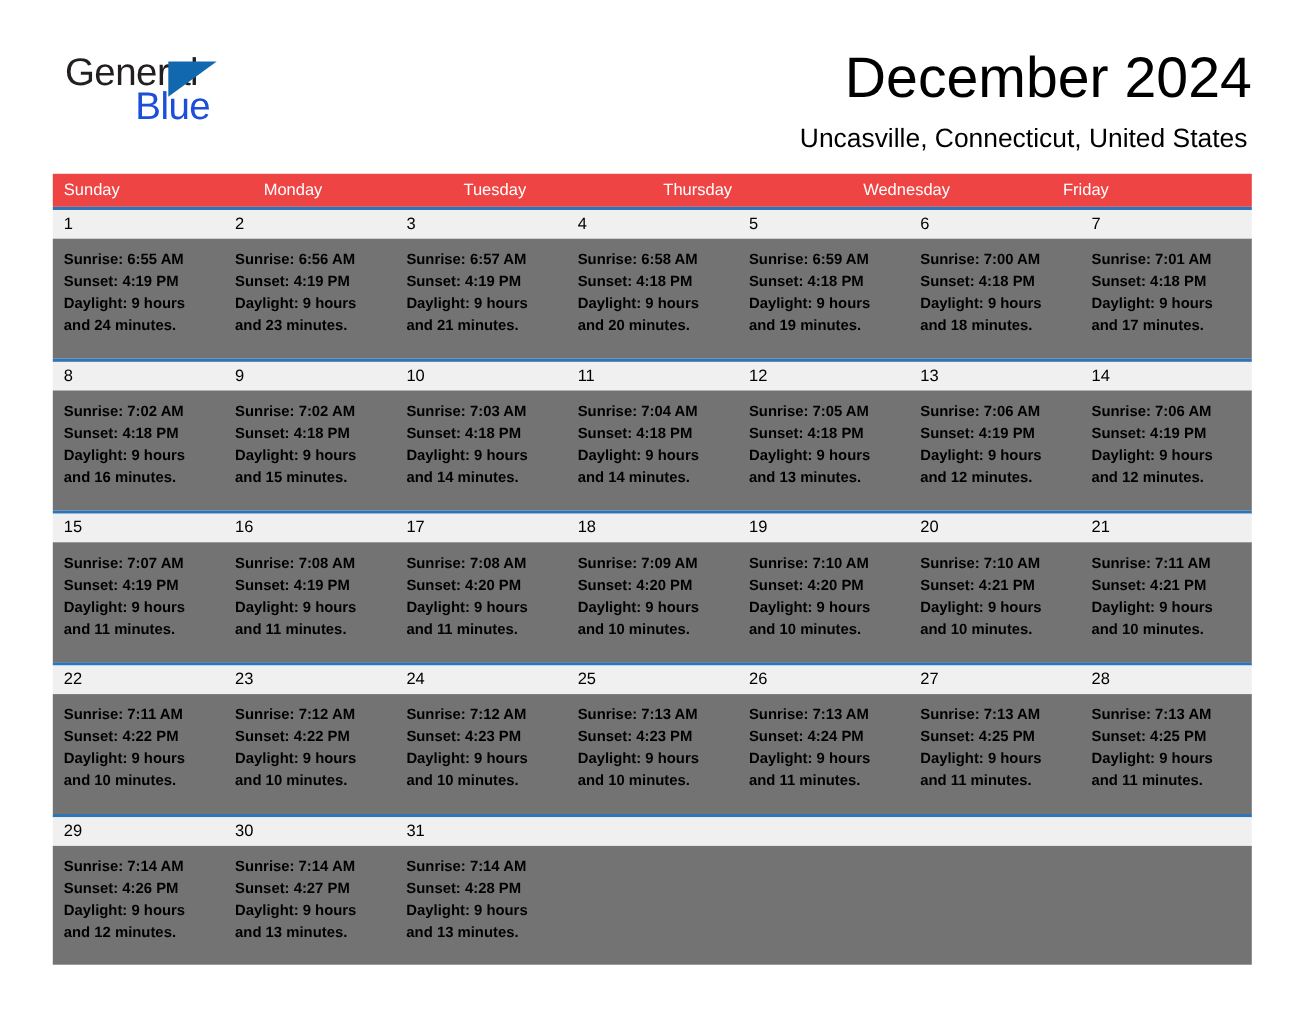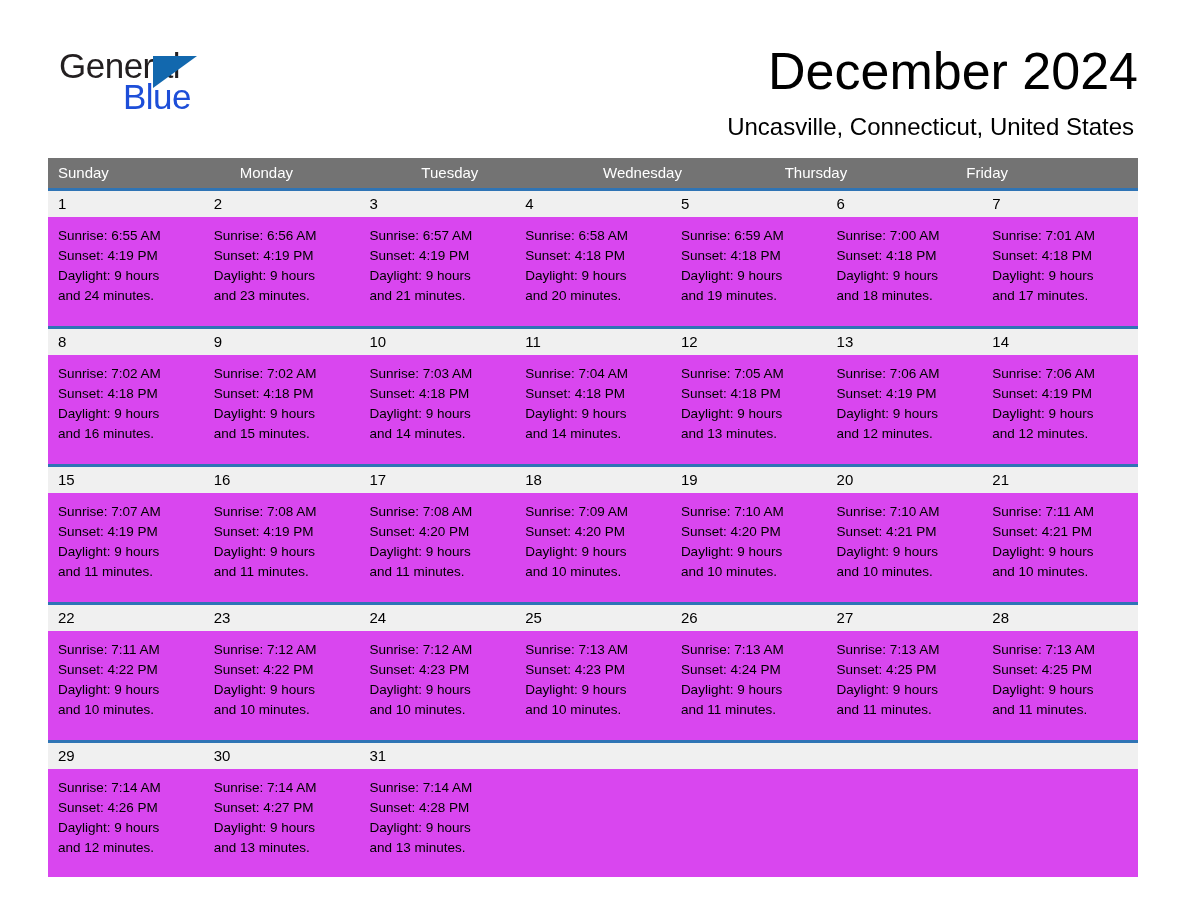--- a/index.html
+++ b/index.html
@@ -91,21 +91,21 @@
   
   .calendar {
     position: absolute;
     left: 48px;
     top: 158px;
     width: 1090px;
   }
 
   .weekday-row {
     display: flex;
-    background: #737373;
+    background: #ef4444;
     height: 30px;
     align-items: center;
   }
   .weekday {
     flex: 1 1 0;
     color: #ffffff;
     font-size: 15px;
     padding-left: 10px;
     box-sizing: border-box;
     line-height: 30px;
@@ -118,22 +118,23 @@
   .week:first-of-type {
     border-top: none;
   }
   .week-datebar {
     display: flex;
     background: #f0f0f0;
     height: 26px;
   }
   .week-body {
     display: flex;
-    background: #d946ef;
+    background: #737373;
     height: 109px;
+    font-weight: bold;
   }
   .week.short .week-body {
     height: 108px;
     justify-content: center;
   }
 
   .daynum {
     flex: 1 1 0;
     box-sizing: border-box;
     padding-left: 10px;
@@ -173,22 +174,22 @@
     </div>
 
   </div>
 
   <div class="calendar">
 
     <div class="weekday-row">
       <div class="weekday">Sunday</div>
       <div class="weekday">Monday</div>
       <div class="weekday">Tuesday</div>
+      <div class="weekday">Thursday</div>
       <div class="weekday">Wednesday</div>
-      <div class="weekday">Thursday</div>
       <div class="weekday">Friday</div>
     </div>
 
     <div class="week">
       <div class="week-datebar">
         <div class="daynum">1</div>
         <div class="daynum">2</div>
         <div class="daynum">3</div>
         <div class="daynum">4</div>
         <div class="daynum">5</div>

